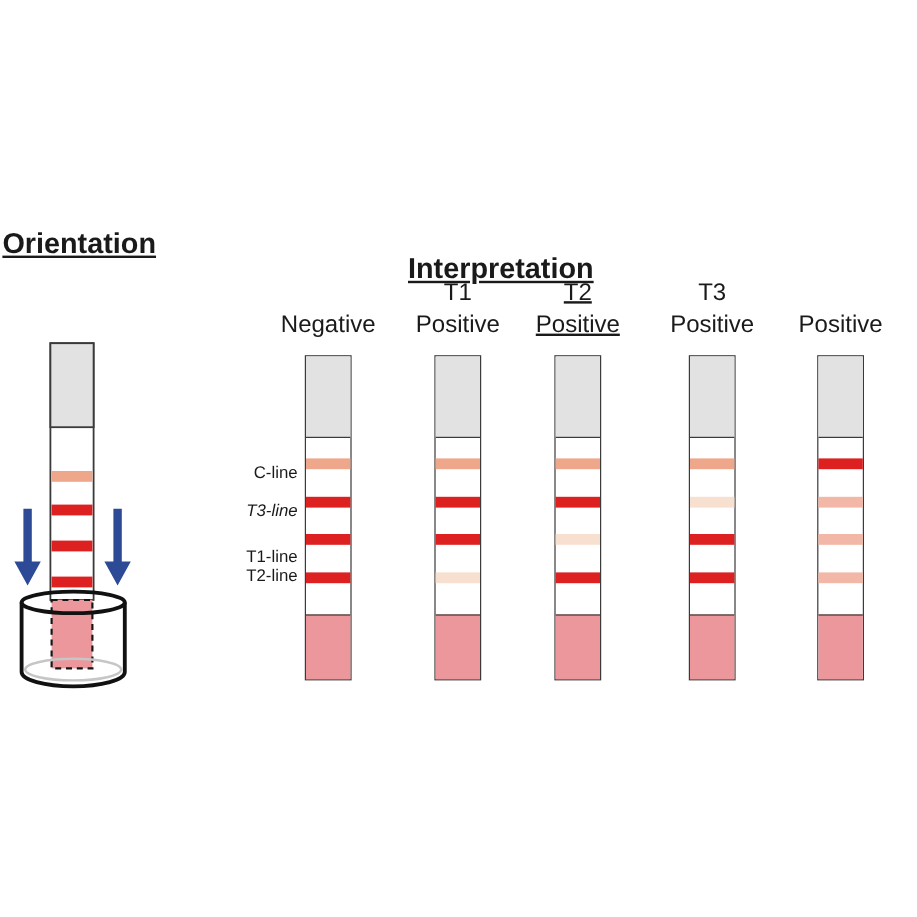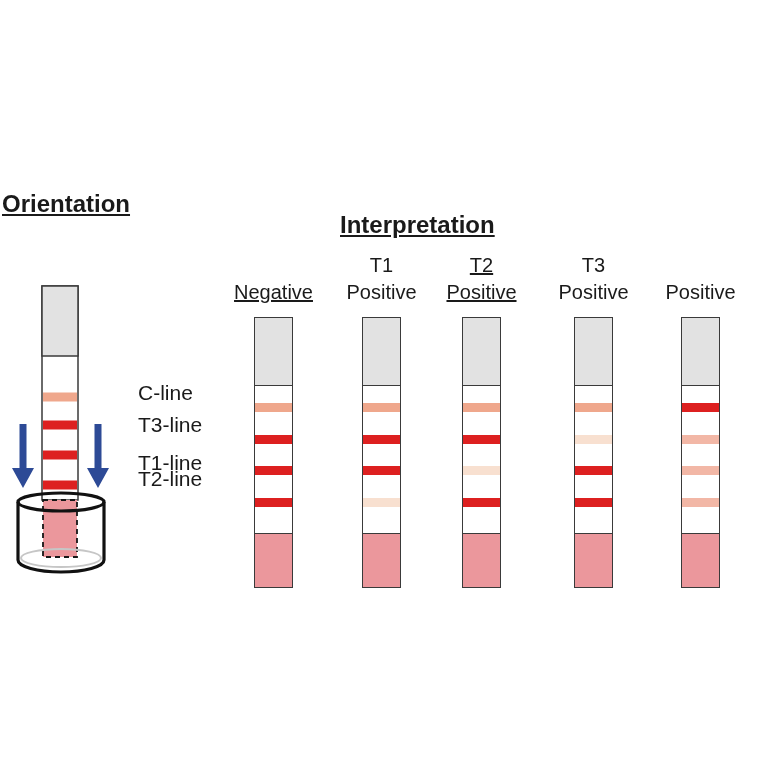--- a/index.html
+++ b/index.html
@@ -10,25 +10,25 @@
   }
   .heading {
     position:absolute; font-size:24px; font-weight:bold; white-space:nowrap;text-decoration:underline;
   }
   #orientation-title { left:2px; top:190px; }
   #interpretation-title { left:340px; top:191px;margin-top:20px; }
 
   
   .line-label {
     position:absolute; width:110px; right:516px; height:26px; line-height:26px;
-    text-align:left; font-size:21px; white-space:nowrap;
+    text-align:right; font-size:14px; white-space:nowrap;
   }
 
   
-  .strip-col { position:absolute; top:248px; width:124px; }
+  .strip-col { position:absolute; top:227px; width:124px; }
   .col-label {
     height:58px; display:flex; flex-direction:column; justify-content:flex-end;
     align-items:center; font-size:20px; line-height:27px; text-align:center;
     white-space:nowrap;
   }
   .strip {
     position:relative; width:37px; height:269px; margin:11px auto 0 auto;
     background:#ffffff; border:1.5px solid #3a3a3a;
   }
   .seg-gray {
@@ -73,27 +73,27 @@
     <line x1="10" y1="220" x2="10" y2="278" stroke-width="3.2" stroke="#111111"></line>
     <line x1="96" y1="220" x2="96" y2="278" stroke-width="3.2" stroke="#111111"></line>
     <ellipse cx="53" cy="220" rx="43" ry="9" fill="none" stroke-width="3.2" stroke="#111111"></ellipse>
 
     <path d="M11.5,142 L18.5,142 L18.5,186 L26,186 L15,206 L4,186 L11.5,186 Z" fill="#2d4a96"></path>
     <path d="M86.5,142 L93.5,142 L93.5,186 L101,186 L90,206 L79,186 L86.5,186 Z" fill="#2d4a96"></path>
   </svg>
 
   <div id="line-labels">
       <div class="line-label" style="top: 380px;">C-line</div>
-      <div class="line-label" style="top: 411.5px;">T3-line</div>
+      <div class="line-label" style="top: 411.5px; font-style: italic;">T3-line</div>
       <div class="line-label" style="top: 466px;">T2-line</div>
       <div class="line-label" style="top: 450px;">T1-line</div>
     </div>
 
   <div id="strip-columns">
-      <div class="strip-col" style="left: 211.5px; text-decoration: underline;">
+      <div class="strip-col" style="left: 211.5px;">
         <div class="col-label">
           <div>Negative</div>
         </div>
         <div class="strip">
           <div class="seg-gray" style="background: rgb(226, 226, 226);"></div>
           <div class="test-line" style="top: 85px; background: rgb(239, 167, 140);"></div>
           <div class="test-line" style="top: 116.5px; background: rgb(221, 32, 32);"></div>
           <div class="test-line" style="top: 148px; background: rgb(221, 32, 32);"></div>
           <div class="test-line" style="top: 179.5px; background: rgb(221, 32, 32);"></div>
           <div class="seg-pink" style="background: rgb(235, 151, 156);"></div>

